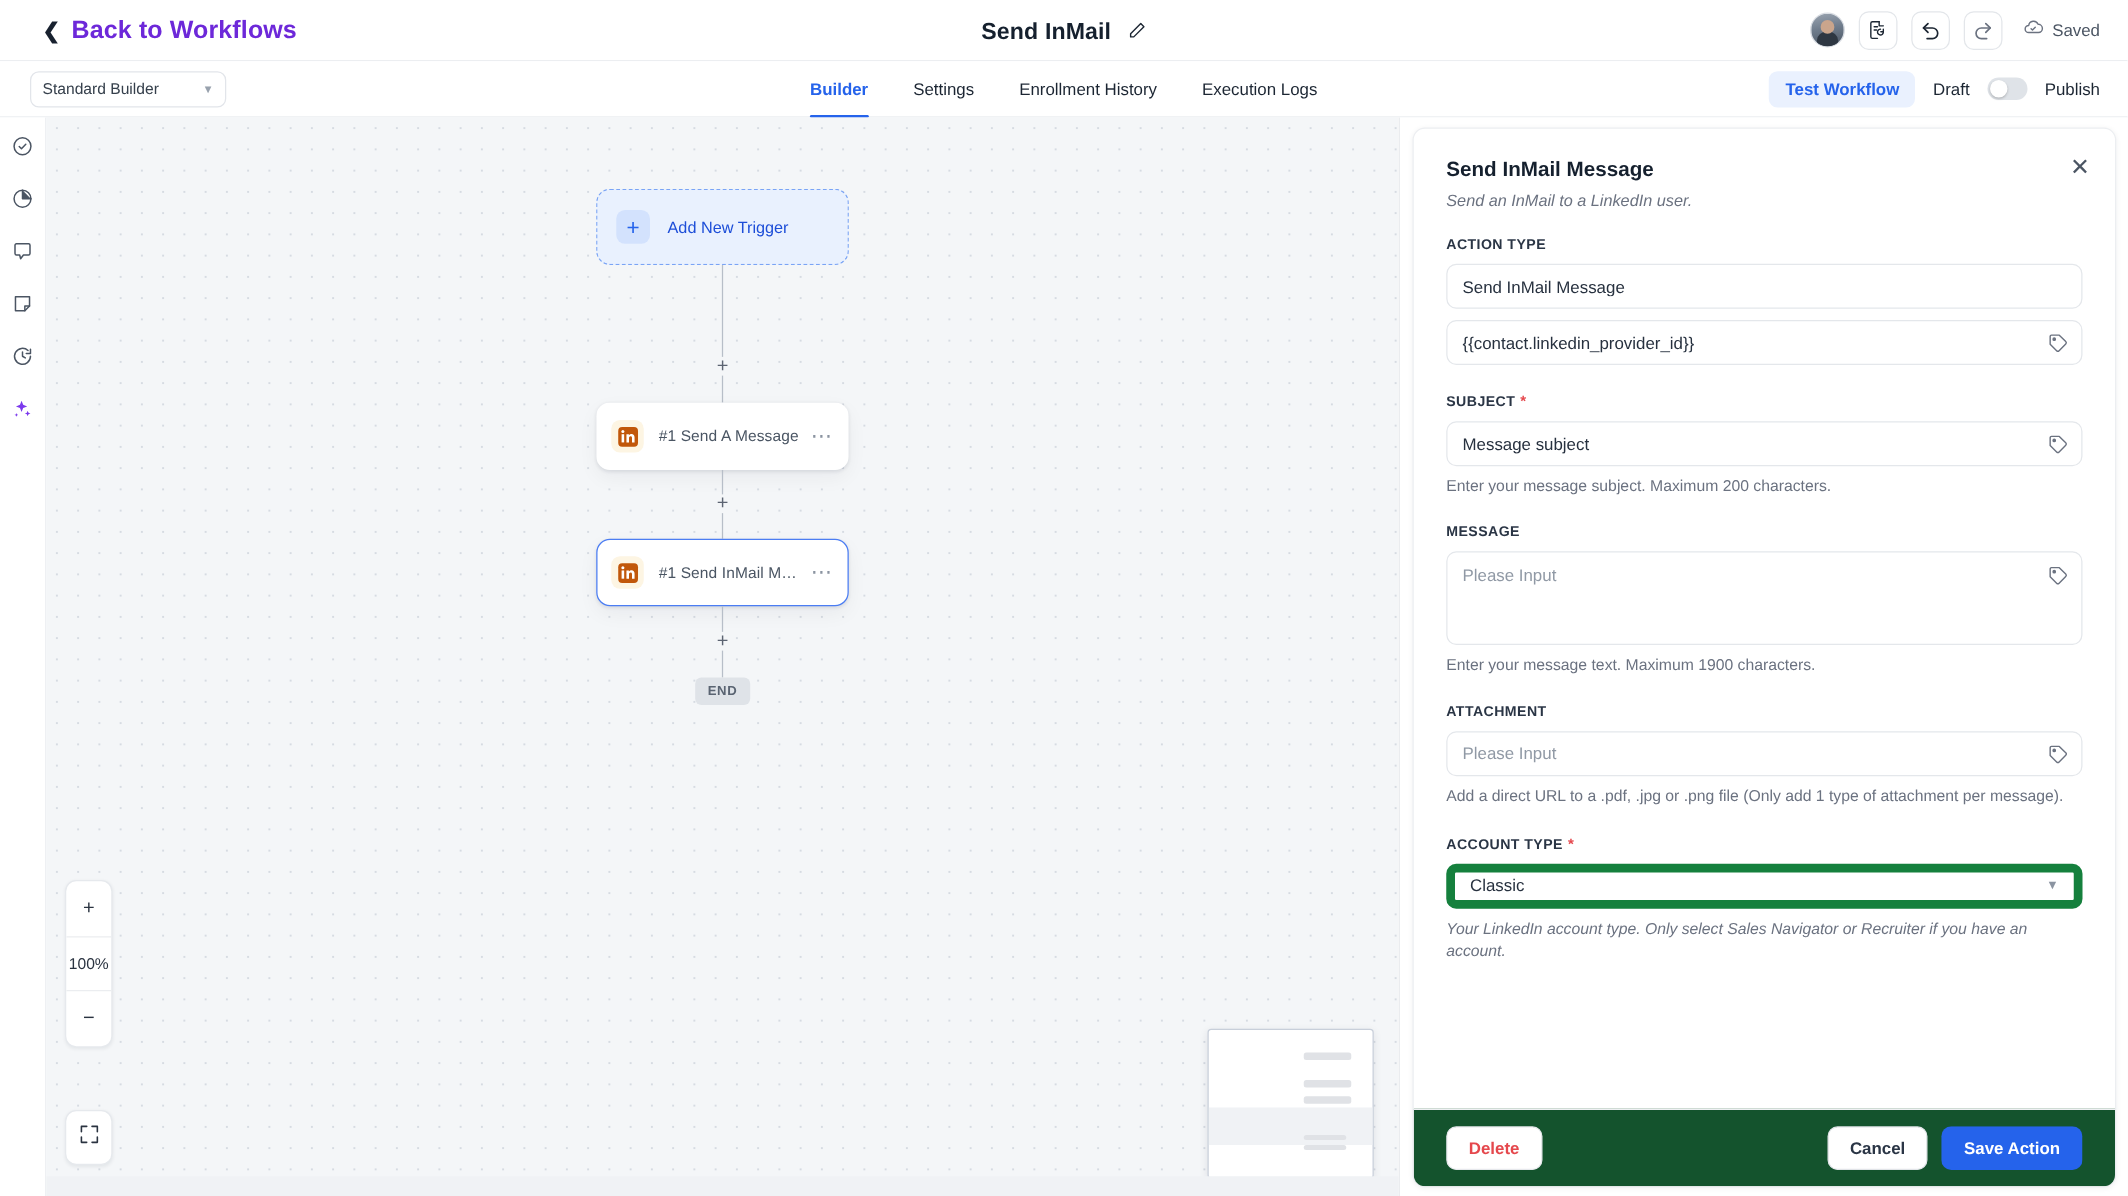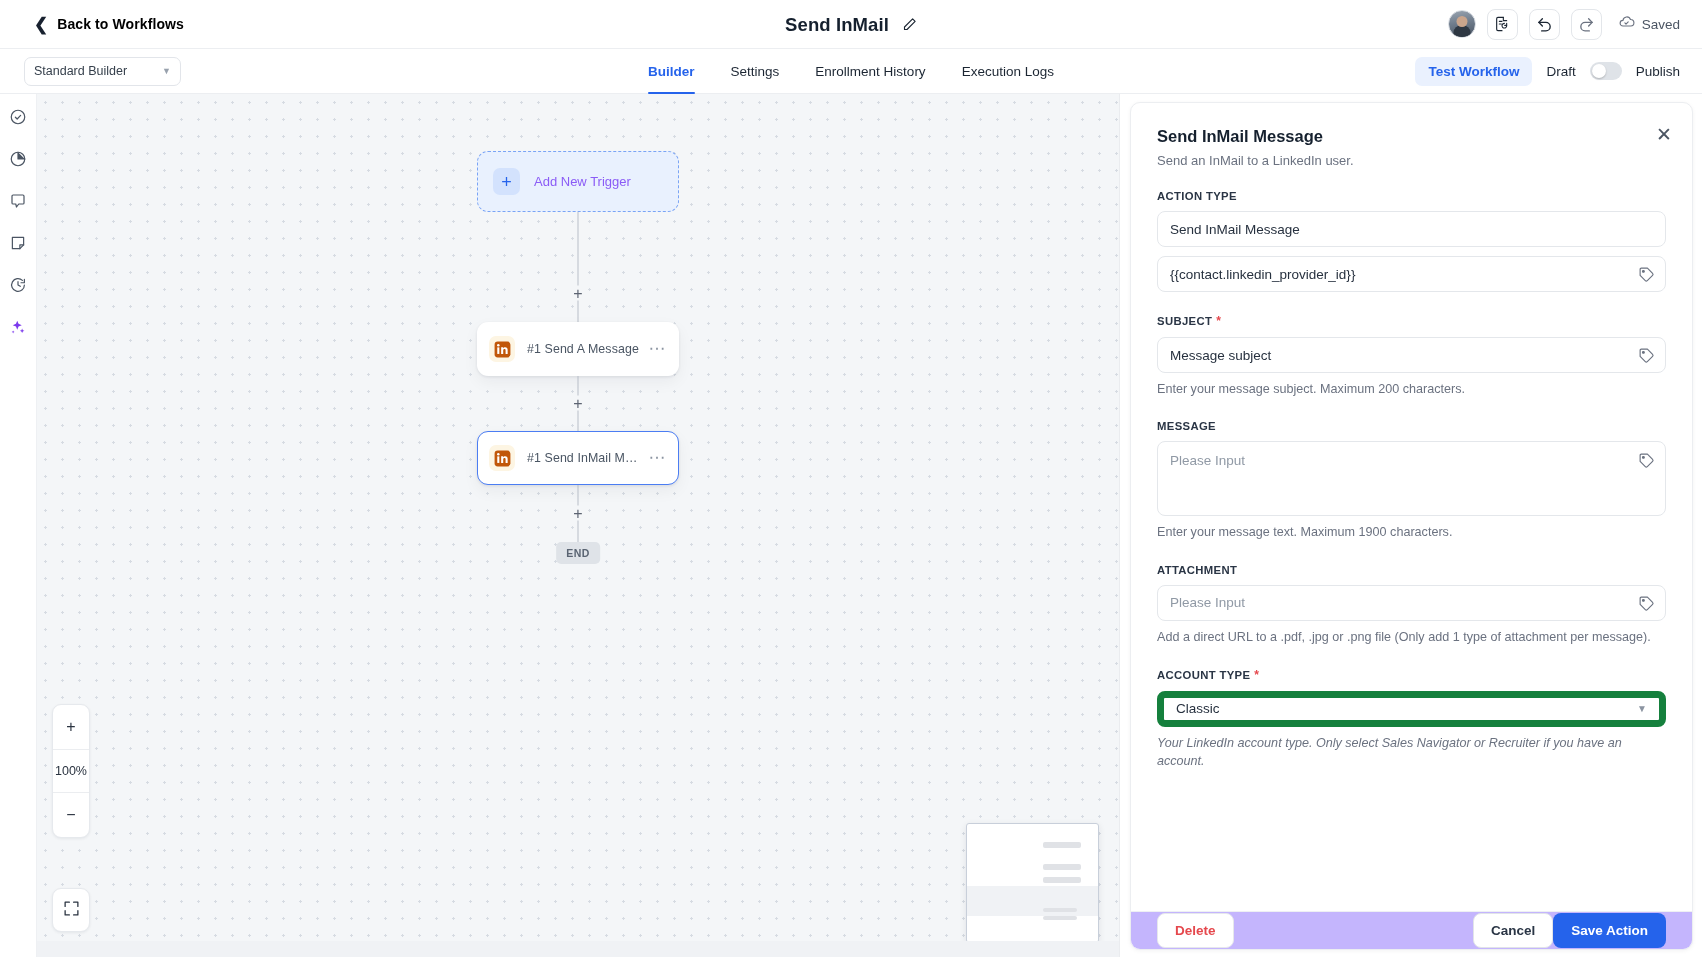--- a/index.html
+++ b/index.html
@@ -15,21 +15,21 @@
   .topbar {
     position: absolute; left: 0; top: 0; width: 1702px; height: 49px;
     background: #fff; border-bottom: 1px solid #eceef1;
     display: flex; align-items: center;
   }
   .back-link {
     display: flex; align-items: center; gap: 9px;
     margin-left: 34px; cursor: pointer;
   }
   .back-link .chev { font-size: 17px; line-height: 1; color: #18212f; font-weight: bold; }
-  .back-link .lbl { font-size: 14px; font-weight: 600; color: #000000; letter-spacing: .1px; }
+  .back-link .lbl { font-size: 20px; font-weight: 600; color: #6d28d9; letter-spacing: .1px; }
 
   .title-wrap {
     position: absolute; left: 0; right: 0; top: 0; height: 49px;
     display: flex; align-items: center; justify-content: center; gap: 13px;
     pointer-events: none;
   }
   .title-wrap .wf-title { font-size: 18.5px; font-weight: 700; color: #15202e; letter-spacing: .1px; }
   .title-wrap .pencil { pointer-events: auto; cursor: pointer; display: flex; }
 
   .top-right {
@@ -161,21 +161,21 @@
     width: 202px; height: 61px; background: #e9f1fe;
     border: 1.6px dashed #7aa4f5; border-radius: 11px;
     display: flex; align-items: center; padding: 0 15px; cursor: pointer;
   }
   .trigger-node .plus-box {
     width: 27px; height: 27px; border-radius: 7px; background: #d3e2fd;
     display: flex; align-items: center; justify-content: center;
     color: #2563eb; font-size: 18px; line-height: 1; flex: 0 0 auto;
   }
   .trigger-node .t-label {
-    margin-left: 14px; font-size: 13px; color: #8b5cf6; font-weight: 500;
+    margin-left: 14px; font-size: 13px; color: #1d4ed8; font-weight: 500;
   }
 
   .connector {
     position: absolute; left: 50%; width: 1px; background: #b7bec8;
     transform: translateX(-.5px);
   }
   .conn-plus {
     position: absolute; left: 50%; transform: translate(-50%,-50%);
     width: 15px; height: 15px; background: #f4f6f8;
     display: flex; align-items: center; justify-content: center;
@@ -238,21 +238,21 @@
   }
   .panel-body {
     flex: 1; overflow-y: auto; padding: 24px 26px 0 26px; position: relative;
   }
   .panel-close {
     position: absolute; right: 20px; top: 22px;
     font-size: 19px; color: #4b5563; cursor: pointer; line-height: 1;
     z-index: 5;
   }
   .panel-title { font-size: 16.5px; font-weight: 700; color: #15202e; }
-  .panel-sub { margin-top: 7px; font-size: 13px; color: #6b7280; }
+  .panel-sub { margin-top: 7px; font-size: 13px; color: #6b7280; font-style: italic; }
 
   .field-label {
     margin-top: 22px; font-size: 11.3px; font-weight: 700; color: #2a3545;
     letter-spacing: .35px;
   }
   .req { color: #e5484d; margin-left: 4px; font-size: 12px; }
   .input-wrap {
     margin-top: 9px; position: relative;
     border: 1px solid #e4e7eb; border-radius: 8px; background: #fff;
     display: flex; align-items: center; height: 36px; padding: 0 12px;
@@ -272,22 +272,22 @@
   .input-wrap.ta .tag-icon { top: 10px; }
   .hint { margin-top: 7px; font-size: 12.6px; color: #6b7280; line-height: 1.45; }
   .select-wrap {
     margin-top: 9px; border: 7px solid #15803d; border-radius: 8px;
     height: 36px; display: flex; align-items: center; padding: 0 12px;
     font-size: 13.5px; color: #27313f; cursor: pointer;
   }
   .select-wrap .sel-caret { margin-left: auto; color: #8b94a1; font-size: 10px; }
 
   .panel-footer {
-    border-top: 1px solid #eef0f3; padding: 1px 26px;
-    display: flex; align-items: center; background: #c4b5fd;
+    border-top: 1px solid #eef0f3; padding: 13px 26px;
+    display: flex; align-items: center; gap: 11px; background: #14532d;
   }
   .btn {
     border-radius: 8px; font-size: 13.5px; font-weight: 600;
     padding: 9px 17px; cursor: pointer; border: 1px solid transparent;
   }
   .btn-delete { border-color: #e6e8ec; background: #fff; color: #e5484d; }
   .btn-cancel { border-color: #e1e4e8; background: #fff; color: #2a3545; margin-left: auto; }
   .btn-save { background: #2563eb; color: #fff; }
 </style>
 </head>

